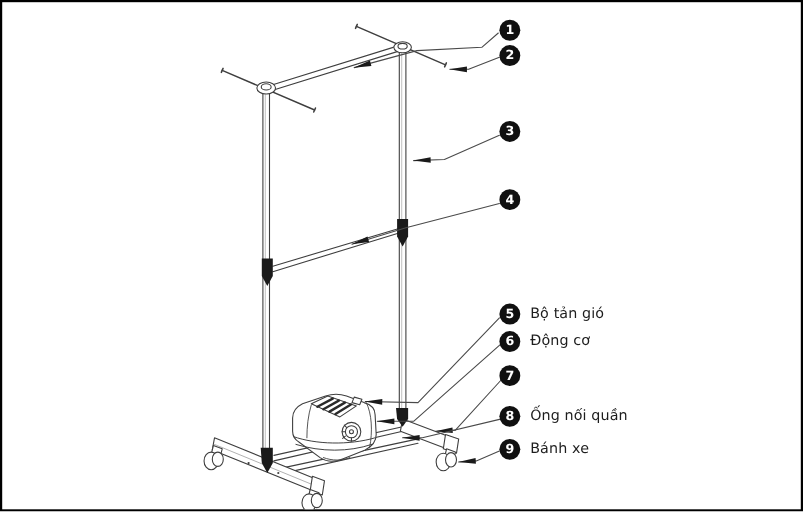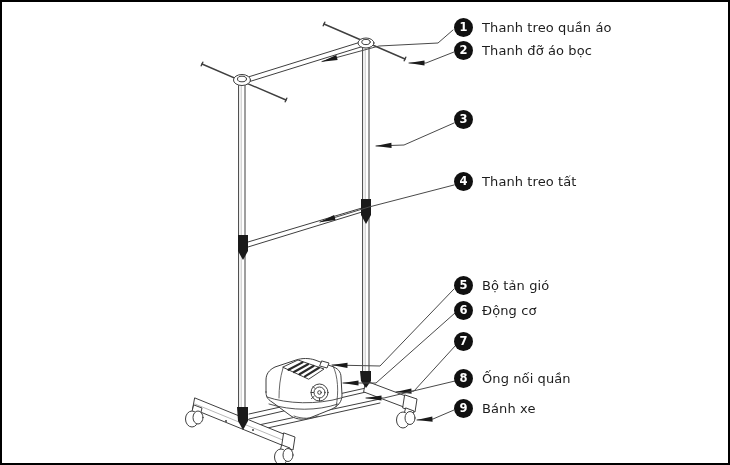--- a/index.html
+++ b/index.html
@@ -145,32 +145,29 @@
       <polyline points="452,287 378,364 330,363" marker-end="url(#arw)"></polyline>
       <polyline points="453,311 374,381 341,381" marker-end="url(#arw)"></polyline>
       <polyline points="454,343 412,389 394,390" marker-end="url(#arw)"></polyline>
       <polyline points="453,379 382,396 364,396" marker-end="url(#arw)"></polyline>
       <polyline points="452,408 431,417 415,418" marker-end="url(#arw)"></polyline>
     </g>
   </svg>
 
   <div class="callout c1">
     <span class="badge">1</span>
-    <span class="lbl">Thanh treo quần áo</span>
   </div>
   <div class="callout c2">
     <span class="badge">2</span>
-    <span class="lbl">Thanh đỡ áo bọc</span>
   </div>
   <div class="callout c3">
     <span class="badge">3</span>
   </div>
   <div class="callout c4">
     <span class="badge">4</span>
-    <span class="lbl">Thanh treo tất</span>
   </div>
   <div class="callout c5">
     <span class="badge">5</span>
     <span class="lbl">Bộ tản gió</span>
   </div>
   <div class="callout c6">
     <span class="badge">6</span>
     <span class="lbl">Động cơ</span>
   </div>
   <div class="callout c7">

